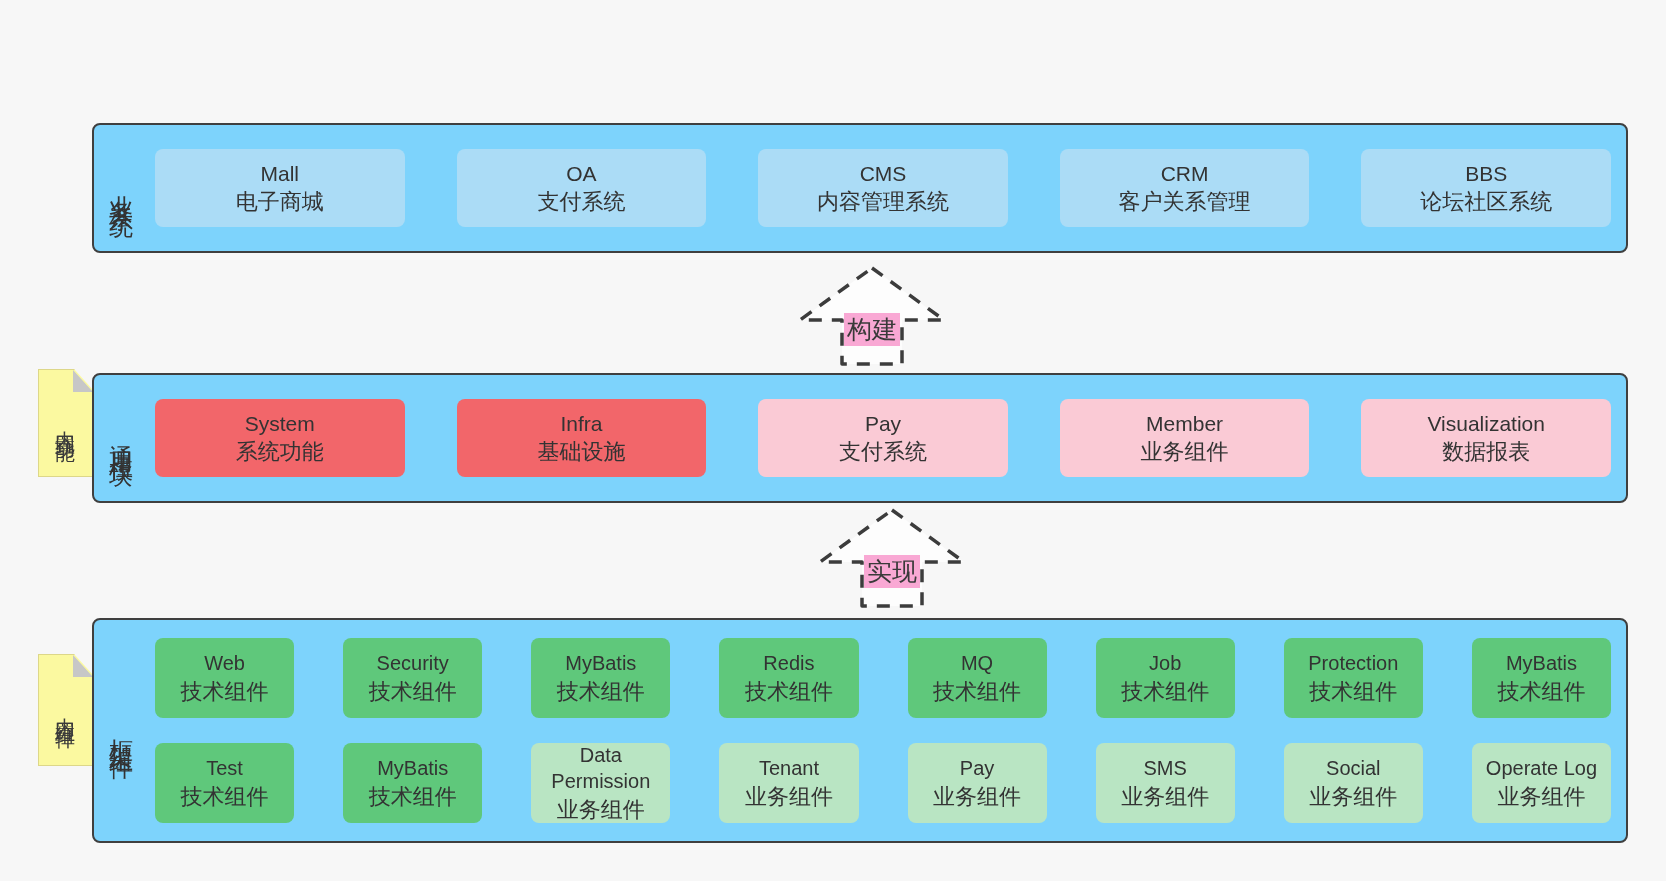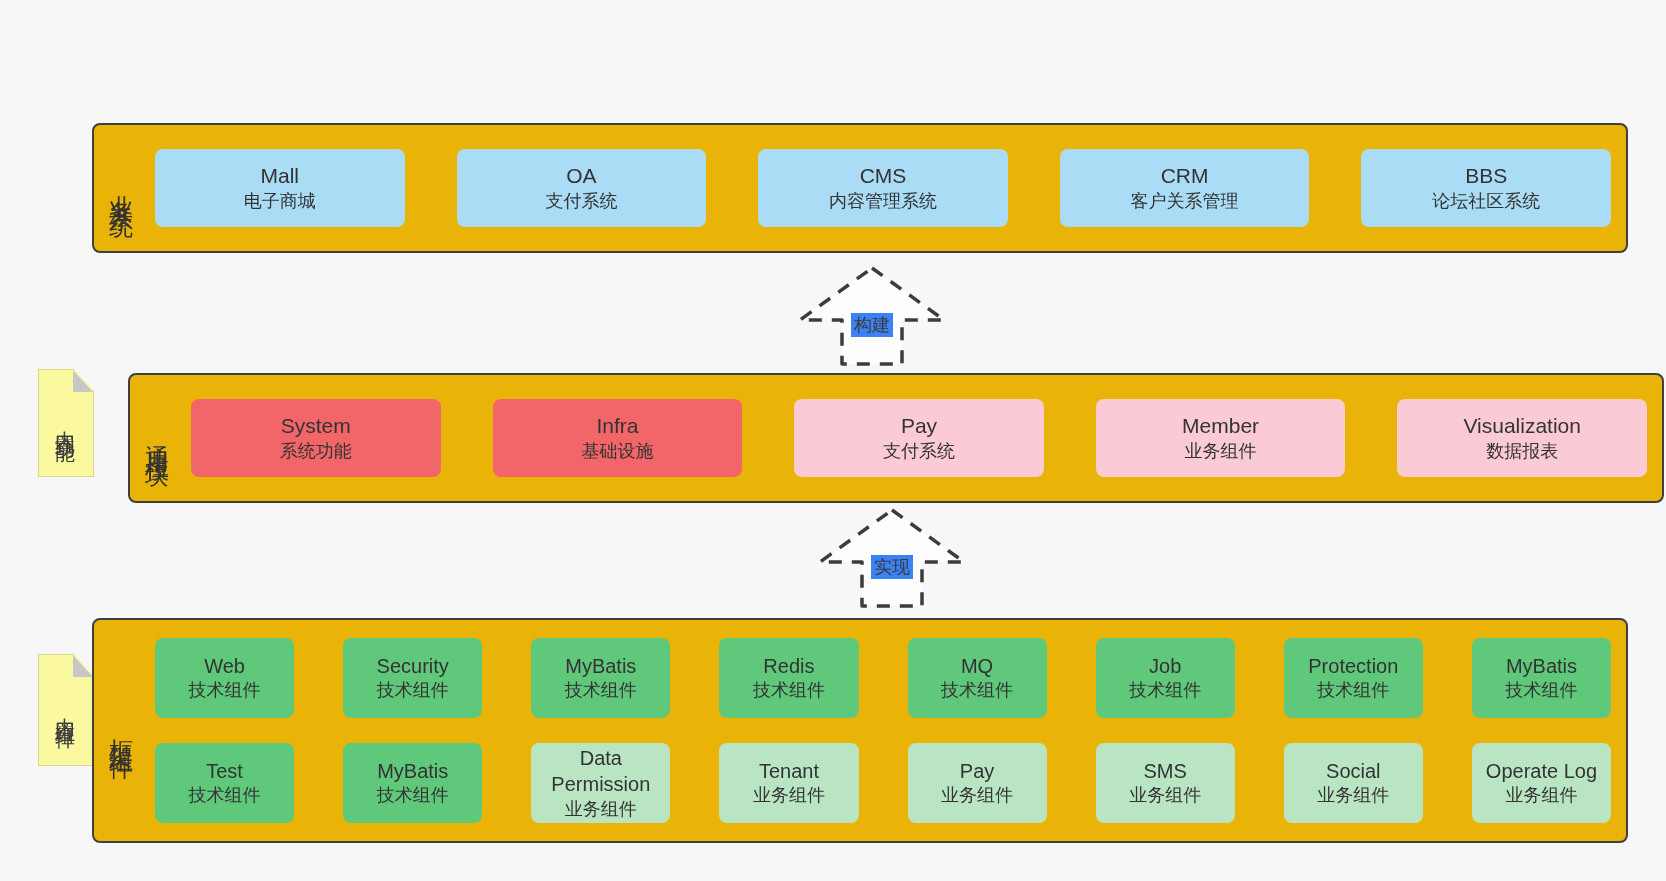--- a/index.html
+++ b/index.html
@@ -14,27 +14,27 @@
     font-family: "Liberation Sans", sans-serif;
     color: #333;
     overflow: hidden;
   }
 
   
   .section {
     position: absolute;
     left: 92px;
     width: 1536px;
-    background: #eab308;
+    background: #7dd3fc;
     border: 2px solid #3f3f3f;
     border-radius: 8px;
     box-sizing: border-box;
   }
   #sec-business  { top: 123px; height: 130px; }
-  #sec-modules   { top: 373px; height: 130px; margin-left: 36px; }
+  #sec-modules   { top: 373px; height: 130px; }
   #sec-framework { top: 618px; height: 225px; }
 
   .v-label {
     position: absolute;
     left: 11px;
     top: 50%;
     transform: translateY(-50%);
     writing-mode: vertical-rl;
     text-orientation: upright;
     font-size: 24px;
@@ -78,21 +78,21 @@
     justify-content: center;
     align-items: center;
     text-align: center;
     line-height: 1.32;
     padding: 2px 4px;
     box-sizing: border-box;
   }
   .h78 { height: 78px; }
   .h80 { height: 80px; }
   .box .en { font-size: 21px; }
-  .box .cn { font-size: 18px; }
+  .box .cn { font-size: 22px; }
   .brow .en { font-size: 20px; }
 
   .blue       { background: #abdcf6; }
   .red        { background: #f2666a; }
   .pink       { background: #facad5; }
   .green      { background: #5fc87b; }
   .lightgreen { background: #b9e5c3; }
 
   
   .sticky {
@@ -135,23 +135,23 @@
     height: 104px;
   }
   #arrow-build { left: 792px; top: 264px; }
   #arrow-impl  { left: 812px; top: 506px; }
   .arrow svg { display: block; }
   .arrow-label {
     position: absolute;
     left: 50%;
     top: 49px;
     transform: translateX(-50%);
-    background: #3b82f6;
+    background: #f9a8d4;
     padding: 0 3px;
-    font-size: 18px;
+    font-size: 25px;
     color: #3a3a3a;
     white-space: nowrap;
   }
 </style>
 </head>
 <body>
 
 <div class="sticky" id="sticky-modules">
   <span class="fold"></span>
   <span class="s-text">内置功能</span>

